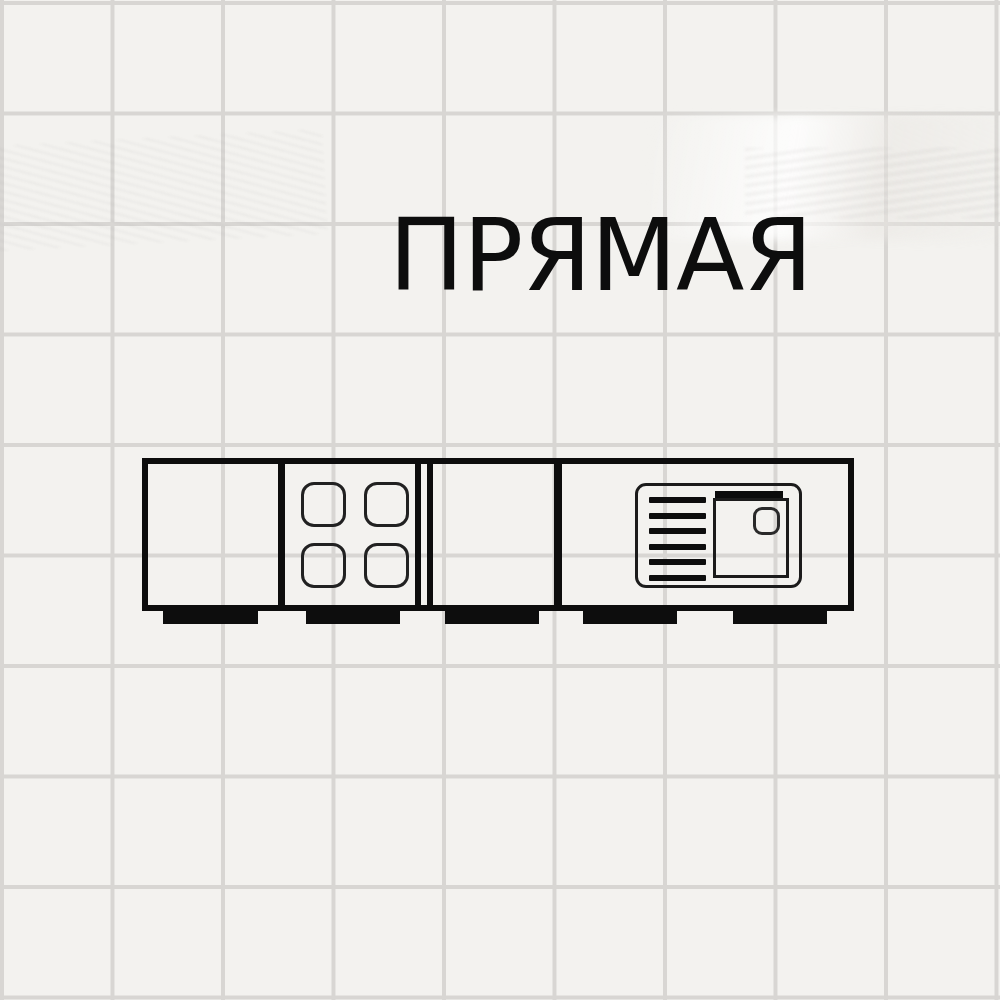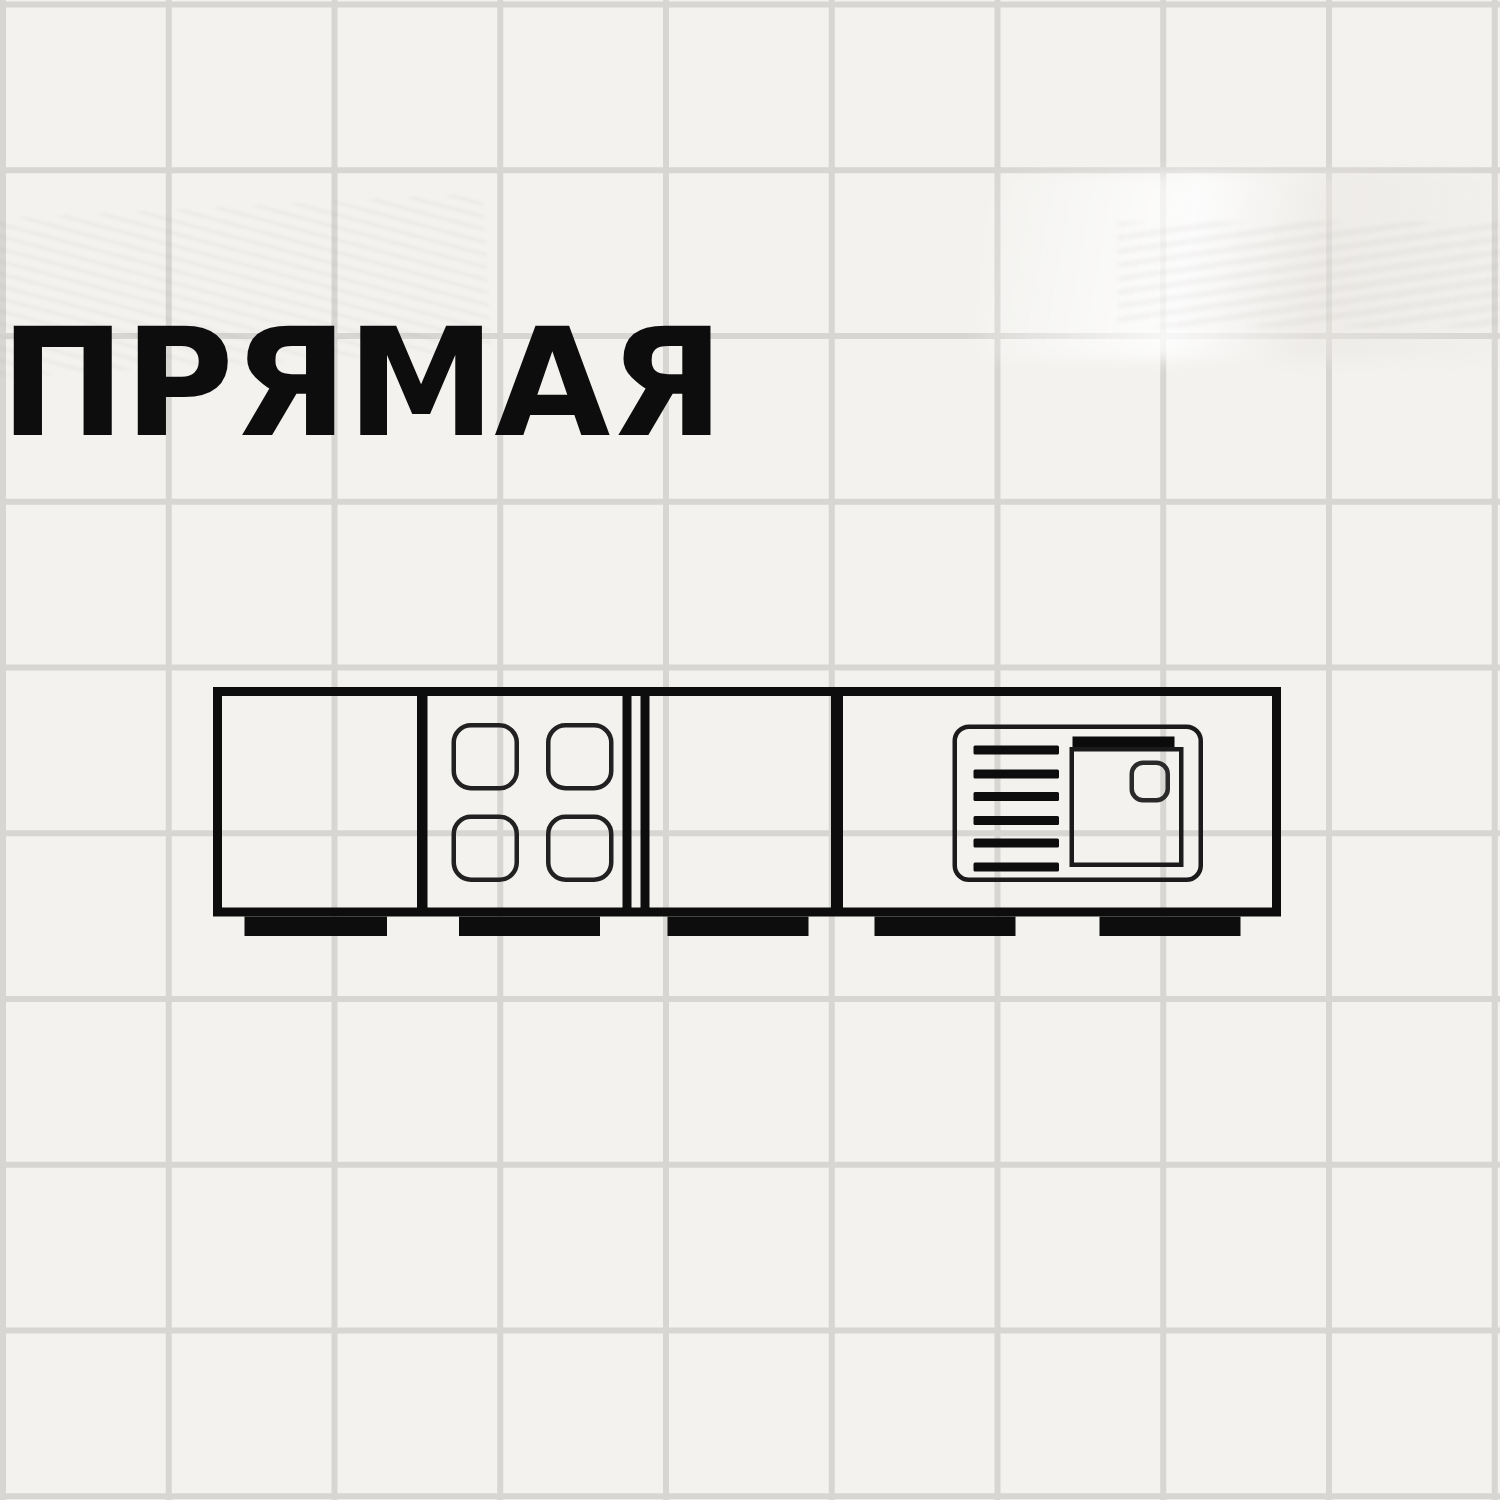--- a/index.html
+++ b/index.html
@@ -27,22 +27,22 @@
     background:linear-gradient(100deg, rgba(255,255,255,0) 0%, rgba(255,255,255,.8) 38%, rgba(234,231,227,.55) 62%, rgba(255,255,255,0) 100%);
     filter:blur(5px);
   }
   .smudge-c{
     left:745px;top:148px;width:255px;height:70px;
     background:repeating-linear-gradient(172deg, rgba(150,147,143,0.10) 0 3px, rgba(0,0,0,0) 3px 9px);
     filter:blur(1.5px);
   }
   .title{
     position:absolute;left:0;top:139px;width:812px;
-    text-align:left;
-    font-size:100px;line-height:1;font-weight:bold;
+    text-align:right;
+    font-size:100px;line-height:1;font-weight:normal;
     letter-spacing:-1px;
     color:var(--ink,#0d0d0d);
   }
   .diagram{position:absolute;left:0;top:0;width:1000px;height:1000px;}
   .cabinet{
     position:absolute;left:142px;top:458px;width:712px;height:153px;
     border:6px solid var(--ink,#0d0d0d);box-sizing:border-box;
     background:transparent;
   }
   .divider{position:absolute;top:461px;height:147px;background:var(--ink,#0d0d0d);}

